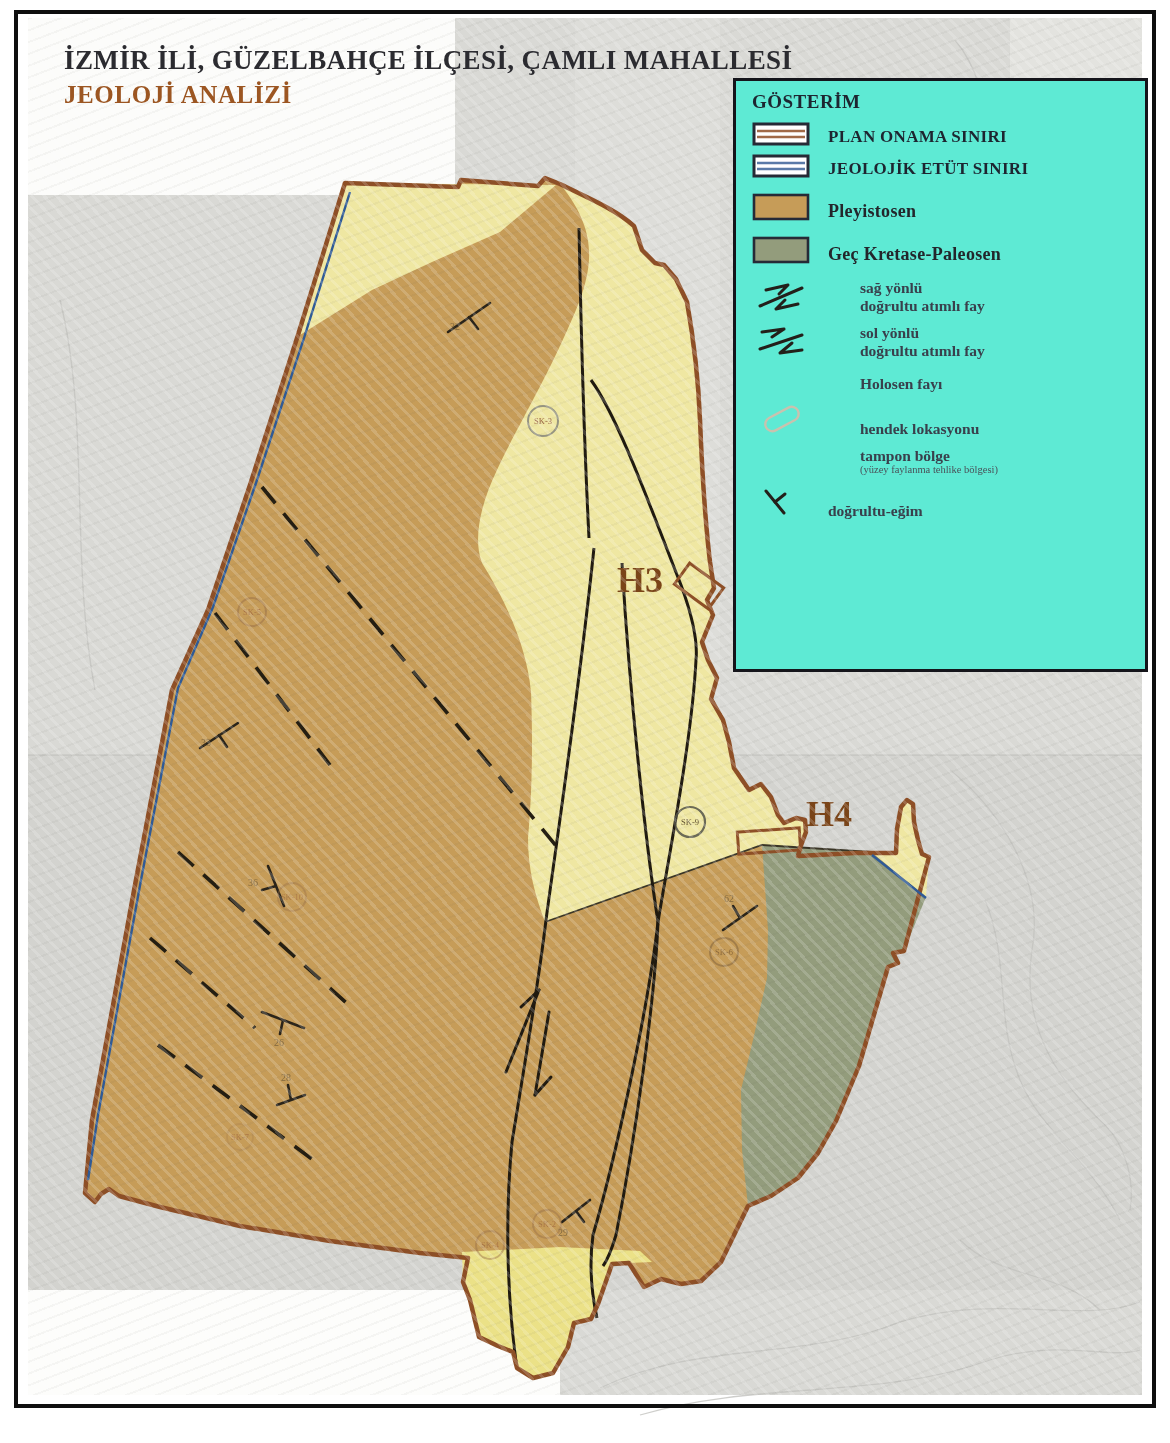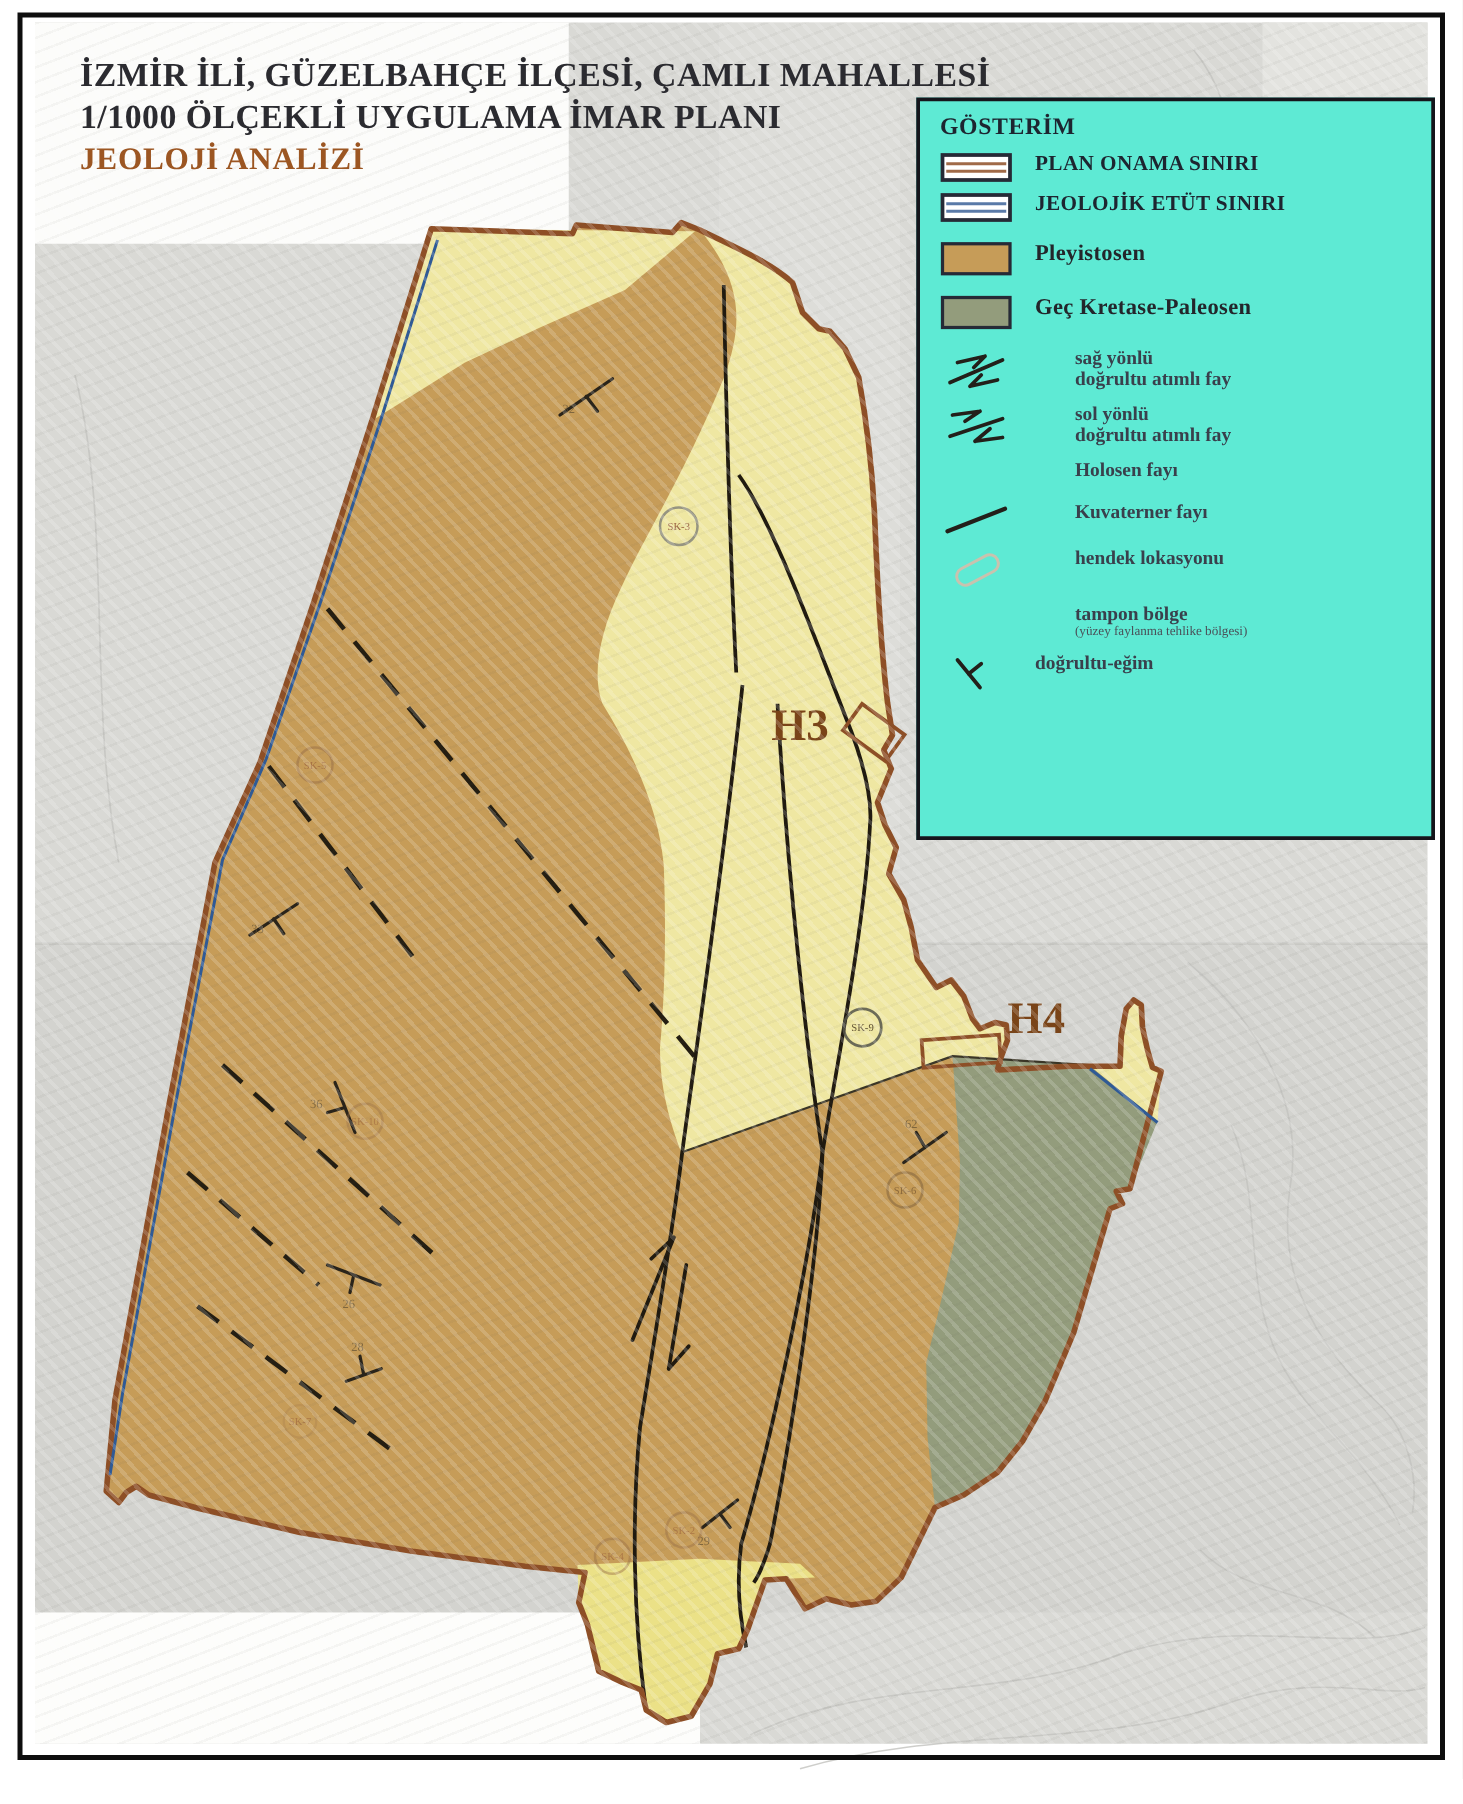--- a/index.html
+++ b/index.html
@@ -12,21 +12,21 @@
     background:
       repeating-linear-gradient(47deg, rgba(255,255,255,.16) 0 3px, rgba(0,0,0,0) 3px 9px),
       repeating-linear-gradient(-21deg, rgba(90,90,82,.05) 0 2px, rgba(0,0,0,0) 2px 11px);}
   .titleblock{position:absolute;left:64px;top:44px;z-index:10;line-height:1.22;}
   .t1{font-size:27px;font-weight:bold;color:#2b2b30;letter-spacing:.4px;white-space:nowrap;}
   .t3{font-size:25px;font-weight:bold;color:#9c5622;letter-spacing:.6px;margin-top:3px;}
   .legend{position:absolute;left:733px;top:78px;width:415px;height:594px;z-index:10;
           background:#5eead4;border:3px solid #15151b;box-sizing:border-box;
           padding:10px 10px 6px 16px;overflow:hidden;}
   .legend-title{font-size:19px;font-weight:bold;color:#1d2530;margin-bottom:8px;letter-spacing:.5px;}
-  .lrow{display:flex;align-items:flex-start;}
+  .lrow{display:flex;align-items:flex-end;}
   .lsw{flex:0 0 76px;display:flex;align-items:center;}
   .llabel{font-size:17px;font-weight:bold;color:#1d2530;letter-spacing:.3px;}
   .lfill{font-size:18px;color:#23262b;}
   .lsym{font-size:15.5px;font-weight:bold;color:#39404c;line-height:1.12;}
   .lsub{font-size:10.5px;font-weight:normal;color:#4a5058;}
   .mb1{margin-bottom:6px;} .mb2{margin-bottom:13px;} .mb3{margin-bottom:9px;gap:32px;}
 </style>
 </head>
 <body>
 
@@ -199,21 +199,20 @@
     <g font-family="Liberation Serif, serif" font-weight="bold" font-size="36" fill="#7a4418" text-anchor="middle">
       <text x="640" y="592">H3</text>
       <text x="829" y="826">H4</text>
     </g>
   </svg>
 
   <div class="texture"></div>
 
   <div class="titleblock">
     <div class="t1">İZMİR İLİ, GÜZELBAHÇE İLÇESİ, ÇAMLI MAHALLESİ</div>
-    <div class="t1">1/1000 ÖLÇEKLİ UYGULAMA İMAR PLANI</div>
     <div class="t3">JEOLOJİ ANALİZİ</div>
   </div>
 
   <div class="legend">
     <div class="legend-title">GÖSTERİM</div>
 
     <div class="lrow mb1">
       <span class="lsw">
         <svg width="60" height="26">
             <rect x="2" y="3" width="54" height="20" fill="#fff" stroke="#262a36" stroke-width="3"></rect>
@@ -282,28 +281,20 @@
       </span>
     </div>
 
     <div class="lrow mb3">
       <span class="lsw">
           <svg width="60" height="24"></svg>
         </span>
       <span class="lsym">Holosen fayı</span>
     </div>
 
-    <div class="lrow mb3">
-      <span class="lsw">
-        <svg width="60" height="28">
-            <path d="M6,24 L52,6" stroke="#23201a" stroke-width="3.4" stroke-linecap="round"></path>
-          </svg>
-      </span>
-      <span class="lsym">Kuvaterner fayı</span>
-    </div>
 
 
     <div class="lrow mb3">
       <span class="lsw">
         <svg width="60" height="36">
             <rect x="12" y="11" width="36" height="14" rx="7" fill="none" stroke="#c9c2ae" stroke-width="2.4" transform="rotate(-28 30 18)"></rect>
           </svg>
       </span>
       <span class="lsym">hendek lokasyonu</span>
     </div>

